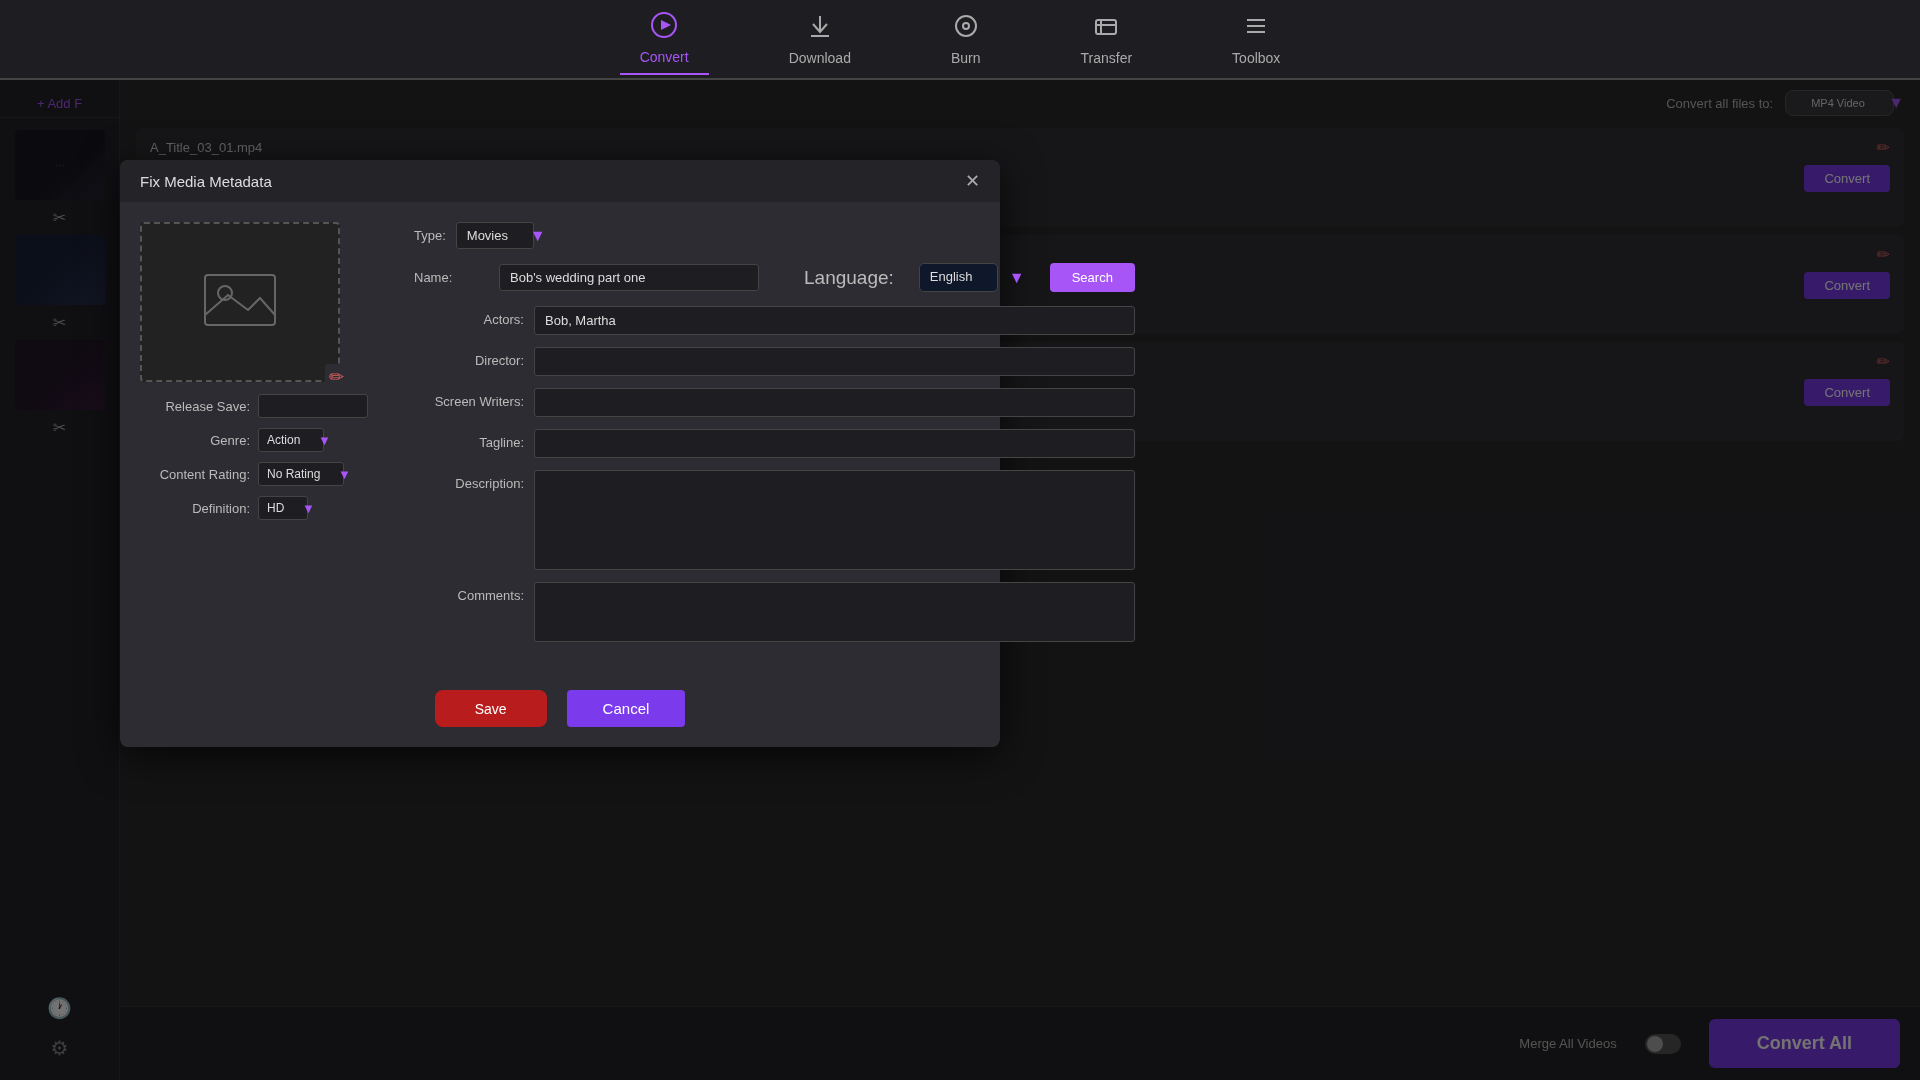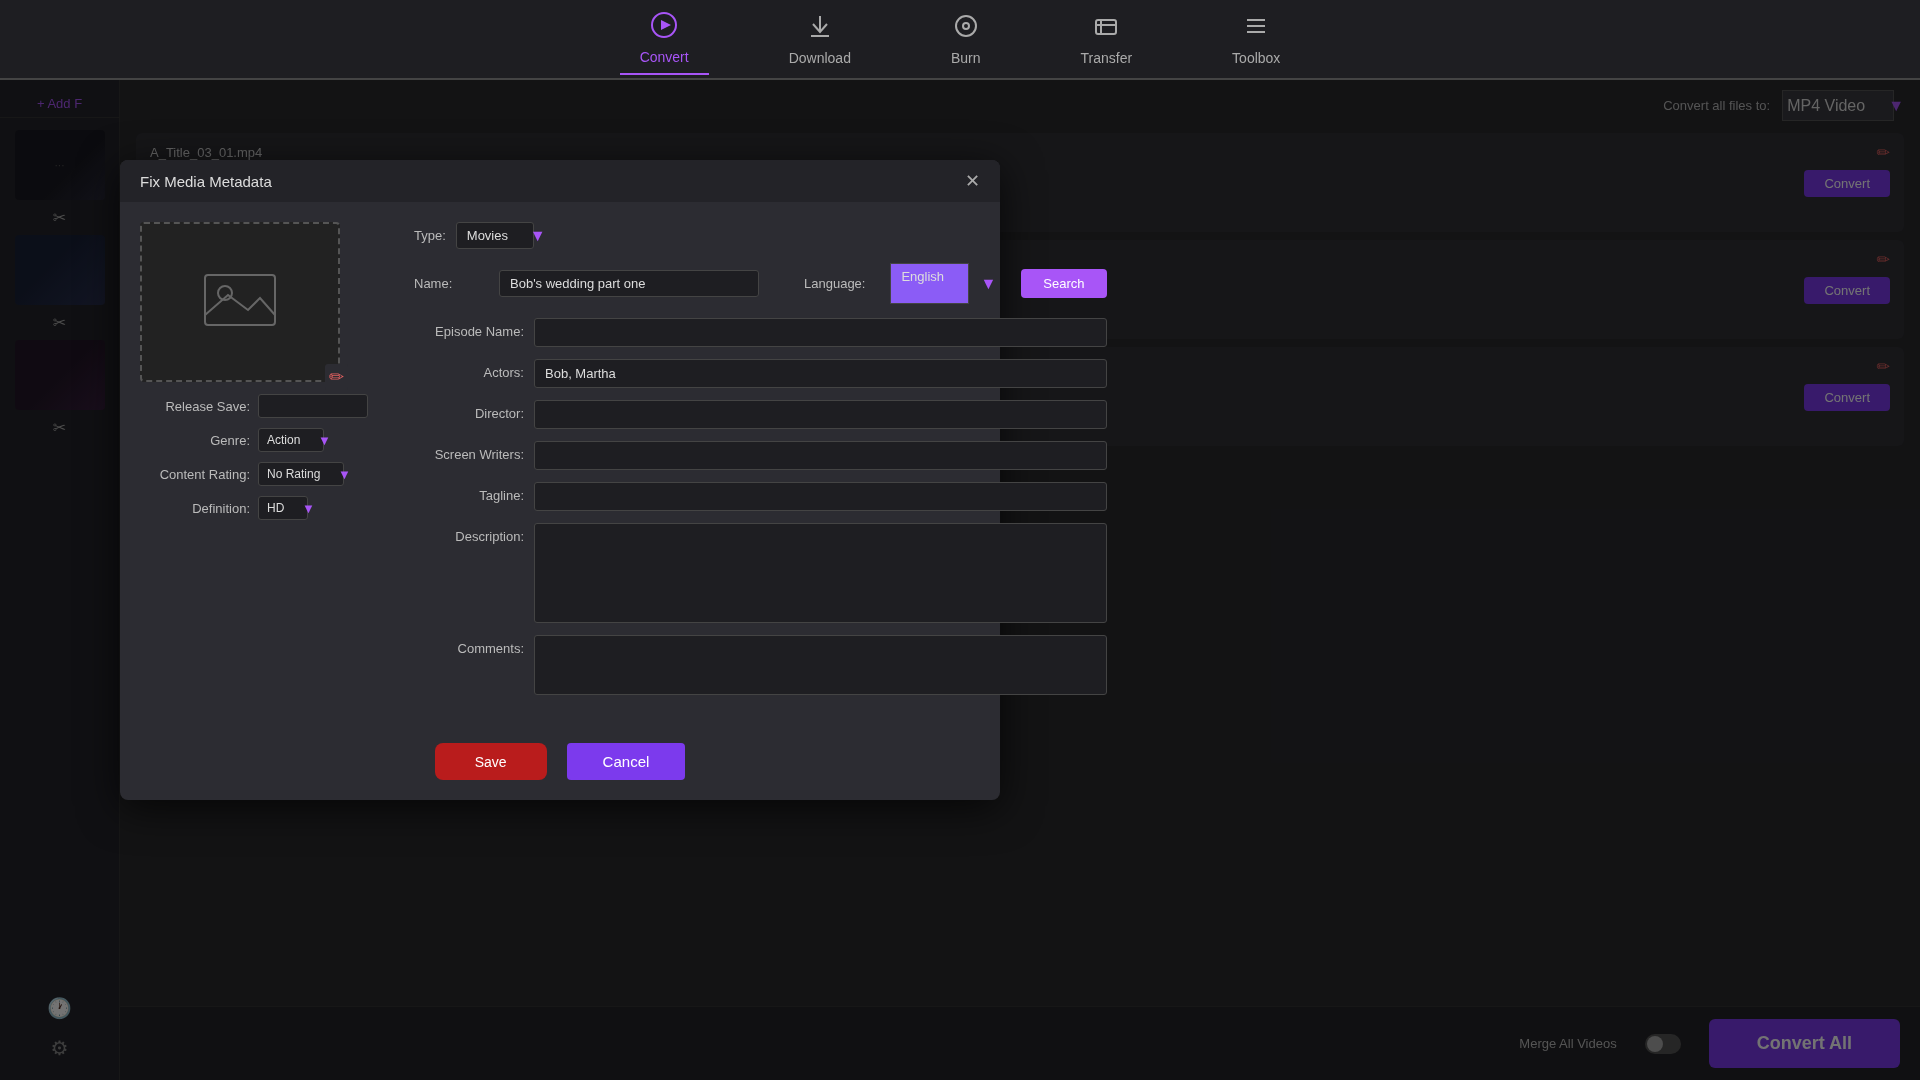--- a/index.html
+++ b/index.html
@@ -111,23 +111,23 @@
       align-items: center;
       justify-content: flex-end;
       margin-bottom: 12px;
       gap: 12px;
     }
     .convert-all-label { font-size: 13px; color: #bbb; }
     .format-select {
       background: #3a3a40;
       border: 1px solid #555;
       color: #ddd;
-      padding: 6px 28px 6px 4px;
-      border-radius: 0;
-      font-size: 16px;
+      padding: 6px 28px 6px 25px;
+      border-radius: 8px;
+      font-size: 11px;
       appearance: none;
       cursor: pointer;
     }
     .file-row {
       background: #313136;
       border-radius: 6px;
       padding: 10px 14px;
       margin-bottom: 8px;
     }
     .file-name-row {
@@ -351,27 +351,27 @@
     .type-select {
       background: #1e1e22;
       border: 1px solid #444;
       color: #ddd;
       padding: 5px 24px 5px 10px;
       border-radius: 3px;
       font-size: 13px;
       appearance: none;
       cursor: pointer;
     }
-    .lang-label { font-size: 13px; color: #bbb; margin-left: 20px; }
+    .lang-label { font-size: 19px; color: #bbb; margin-left: 20px; }
     .lang-select {
-      background: #8b5cf6;
+      background: #0f172a;
       border: 1px solid #444;
       color: #ddd;
-      padding: 5px 24px 19px 10px;
-      border-radius: 0;
+      padding: 5px 24px 7px 10px;
+      border-radius: 5px;
       font-size: 13px;
       appearance: none;
       cursor: pointer;
     }
     .name-input {
       background: #1e1e22;
       border: 1px solid #444;
       color: #ddd;
       padding: 5px 10px;
       border-radius: 3px;
@@ -668,24 +668,20 @@
             <span class="name-label">Name:</span>
             <input type="text" class="name-input" value="Bob's wedding part one" style="">
             <span class="lang-label">Language:</span>
             <select class="lang-select">
               <option>English</option>
             </select>
             <span style="color:#a855f7;margin-left:-14px;pointer-events:none;">▼</span>
             <button class="search-btn">Search</button>
           </div>
 
-          <div class="form-row">
-            <span class="form-label">Episode Name:</span>
-            <input type="text" class="form-input" style="">
-          </div>
 
           <div class="form-row">
             <span class="form-label">Actors:</span>
             <input type="text" class="form-input" value="Bob, Martha" style="">
           </div>
 
           <div class="form-row">
             <span class="form-label">Director:</span>
             <input type="text" class="form-input" style="">
           </div>

